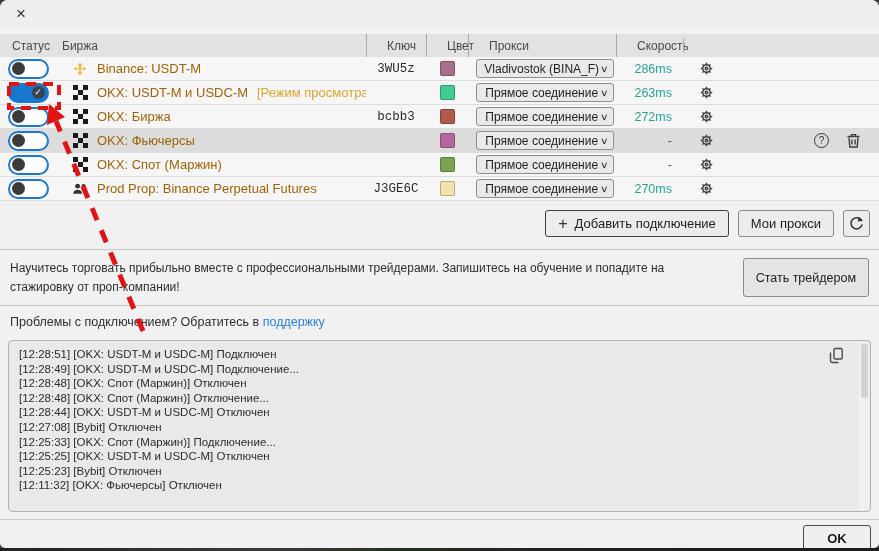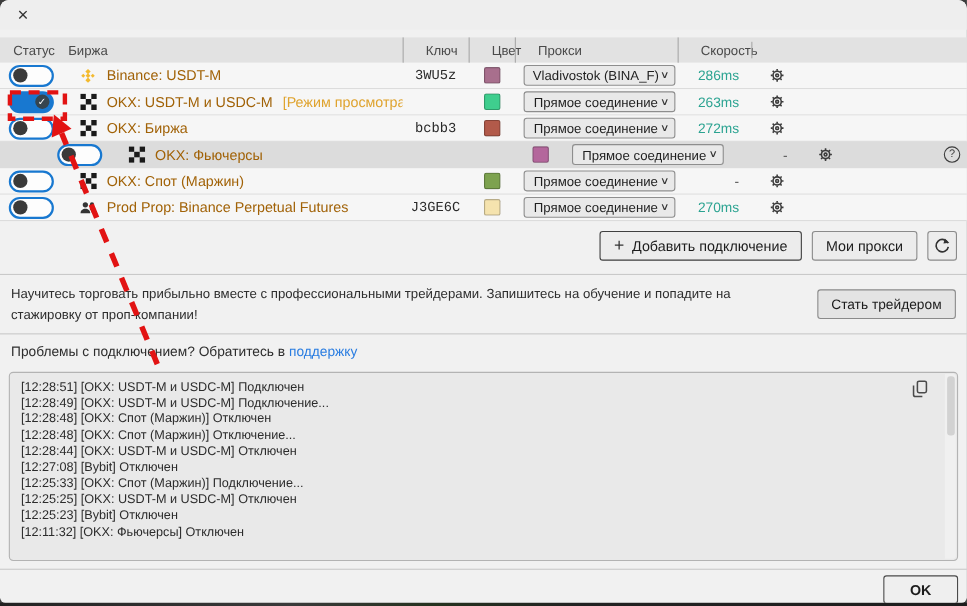--- a/index.html
+++ b/index.html
@@ -30,21 +30,21 @@
   .thead .hc{padding-left:6px;position:relative;height:100%;display:flex;align-items:center;}
   .thead .hc.sep{border-left:1px solid #a8a8a8;padding-left:20px;}
   .thead .hc.endcap::after{content:"";position:absolute;right:0;top:4px;bottom:4px;border-right:1px solid #a8a8a8;}
   .hc-status{padding-left:12px !important;}
 
   .trow{
     height:24px;background:#f6f6f6;border-bottom:1px solid #dcdcdc;
     display:grid;grid-template-columns:56px 310px 60px 42px 148px 68px 44px 1fr;
     align-items:center;box-sizing:border-box;
   }
-  .trow.hl{background:#dcdcdc;padding-left:44px;}
+  .trow.hl{background:#dcdcdc;}
 
   
   .cell-status{display:flex;justify-content:center;}
   .toggle{width:37px;height:16px;border:2px solid #1878d0;border-radius:10px;position:relative;box-sizing:content-box;cursor:pointer;}
   .toggle.off{background:#fdfdfd;}
   .toggle.on{background:#1878d0;}
   .toggle .knob{position:absolute;top:1.5px;width:13px;height:13px;border-radius:50%;background:#3a3a3a;}
   .toggle.off .knob{left:2px;}
   .toggle.on .knob{right:2px;background:#36454f;display:flex;align-items:center;justify-content:center;}
   .toggle .knob .chk{color:#fff;font-size:9px;font-weight:700;line-height:1;}
@@ -82,21 +82,21 @@
   .btn{background:#ececec;border:1px solid #8a8a8a;border-radius:3px;font-size:13px;color:#1c1c1c;height:27px;padding:0 12px;display:inline-flex;align-items:center;gap:7px;cursor:pointer;font-family:inherit;}
   .btn.primary{border:1.5px solid #3f3f3f;}
   .btn.square{width:27px;padding:0;justify-content:center;}
   .plus{font-size:16px;color:#333;font-weight:400;line-height:1;}
 
   .hr{border-top:1px solid #c9c9c9;margin-top:12px;}
 
   
   .promo{display:flex;align-items:center;padding:8px 10px 6px 10px;gap:14px;}
   .promo-text{flex:1;font-size:12px;color:#2e2e2e;line-height:1.55;max-width:726px;}
-  .promo .btn{flex:none;height:27px;font-size:12.5px;background:#e4e4e4;}
+  .promo .btn{flex:none;height:39px;font-size:12.5px;background:#e4e4e4;}
 
   
   .support{padding:9px 10px 4px 10px;font-size:12.5px;color:#2e2e2e;}
   .support a{color:#2a7de1;text-decoration:none;cursor:pointer;}
 
   
   .log{
     position:relative;margin:7px 8px 0 8px;height:172px;box-sizing:border-box;
     background:#e9e9e9;border:1px solid #b3b3b3;border-radius:4px;
     padding:6px 39px 4px 10px;overflow:hidden;

